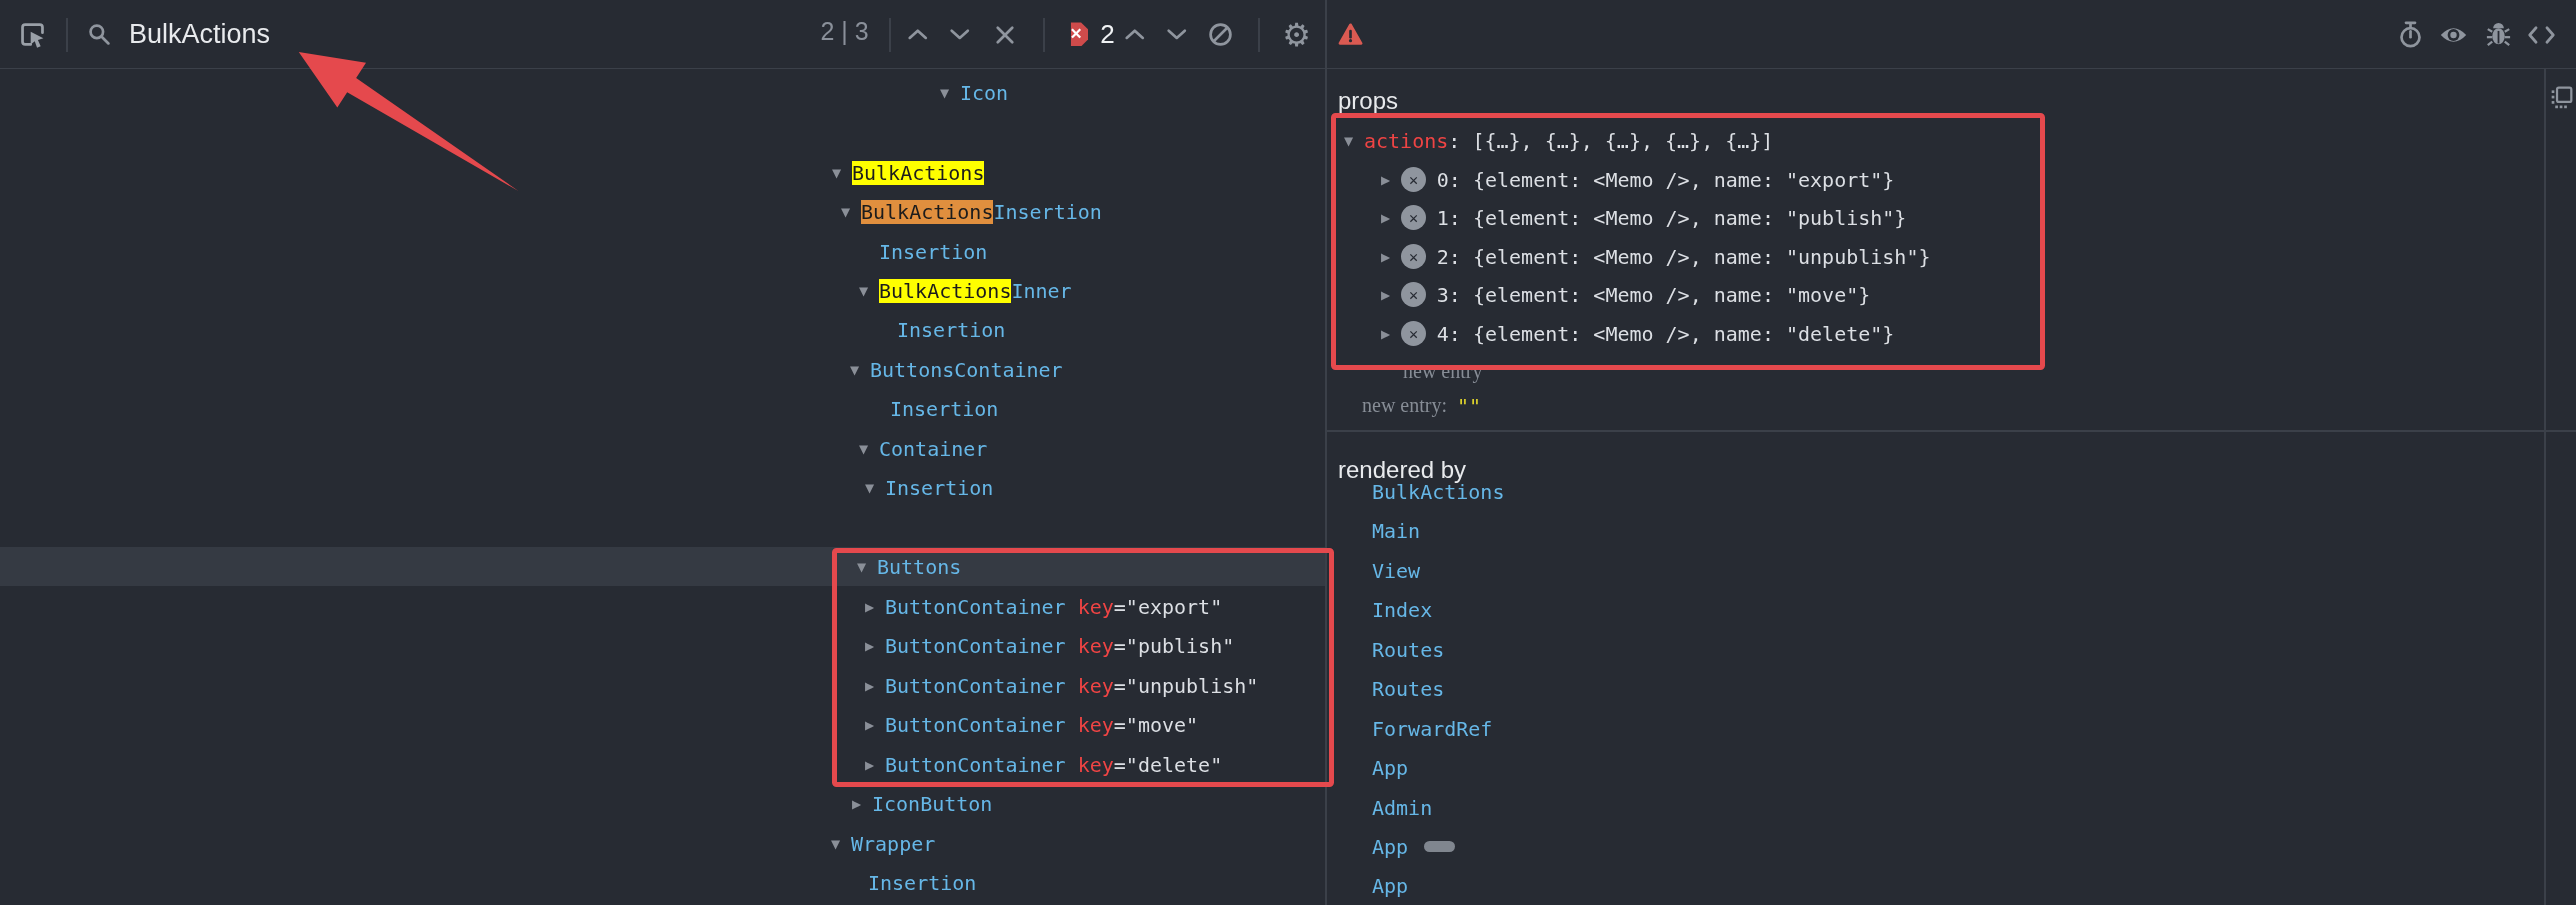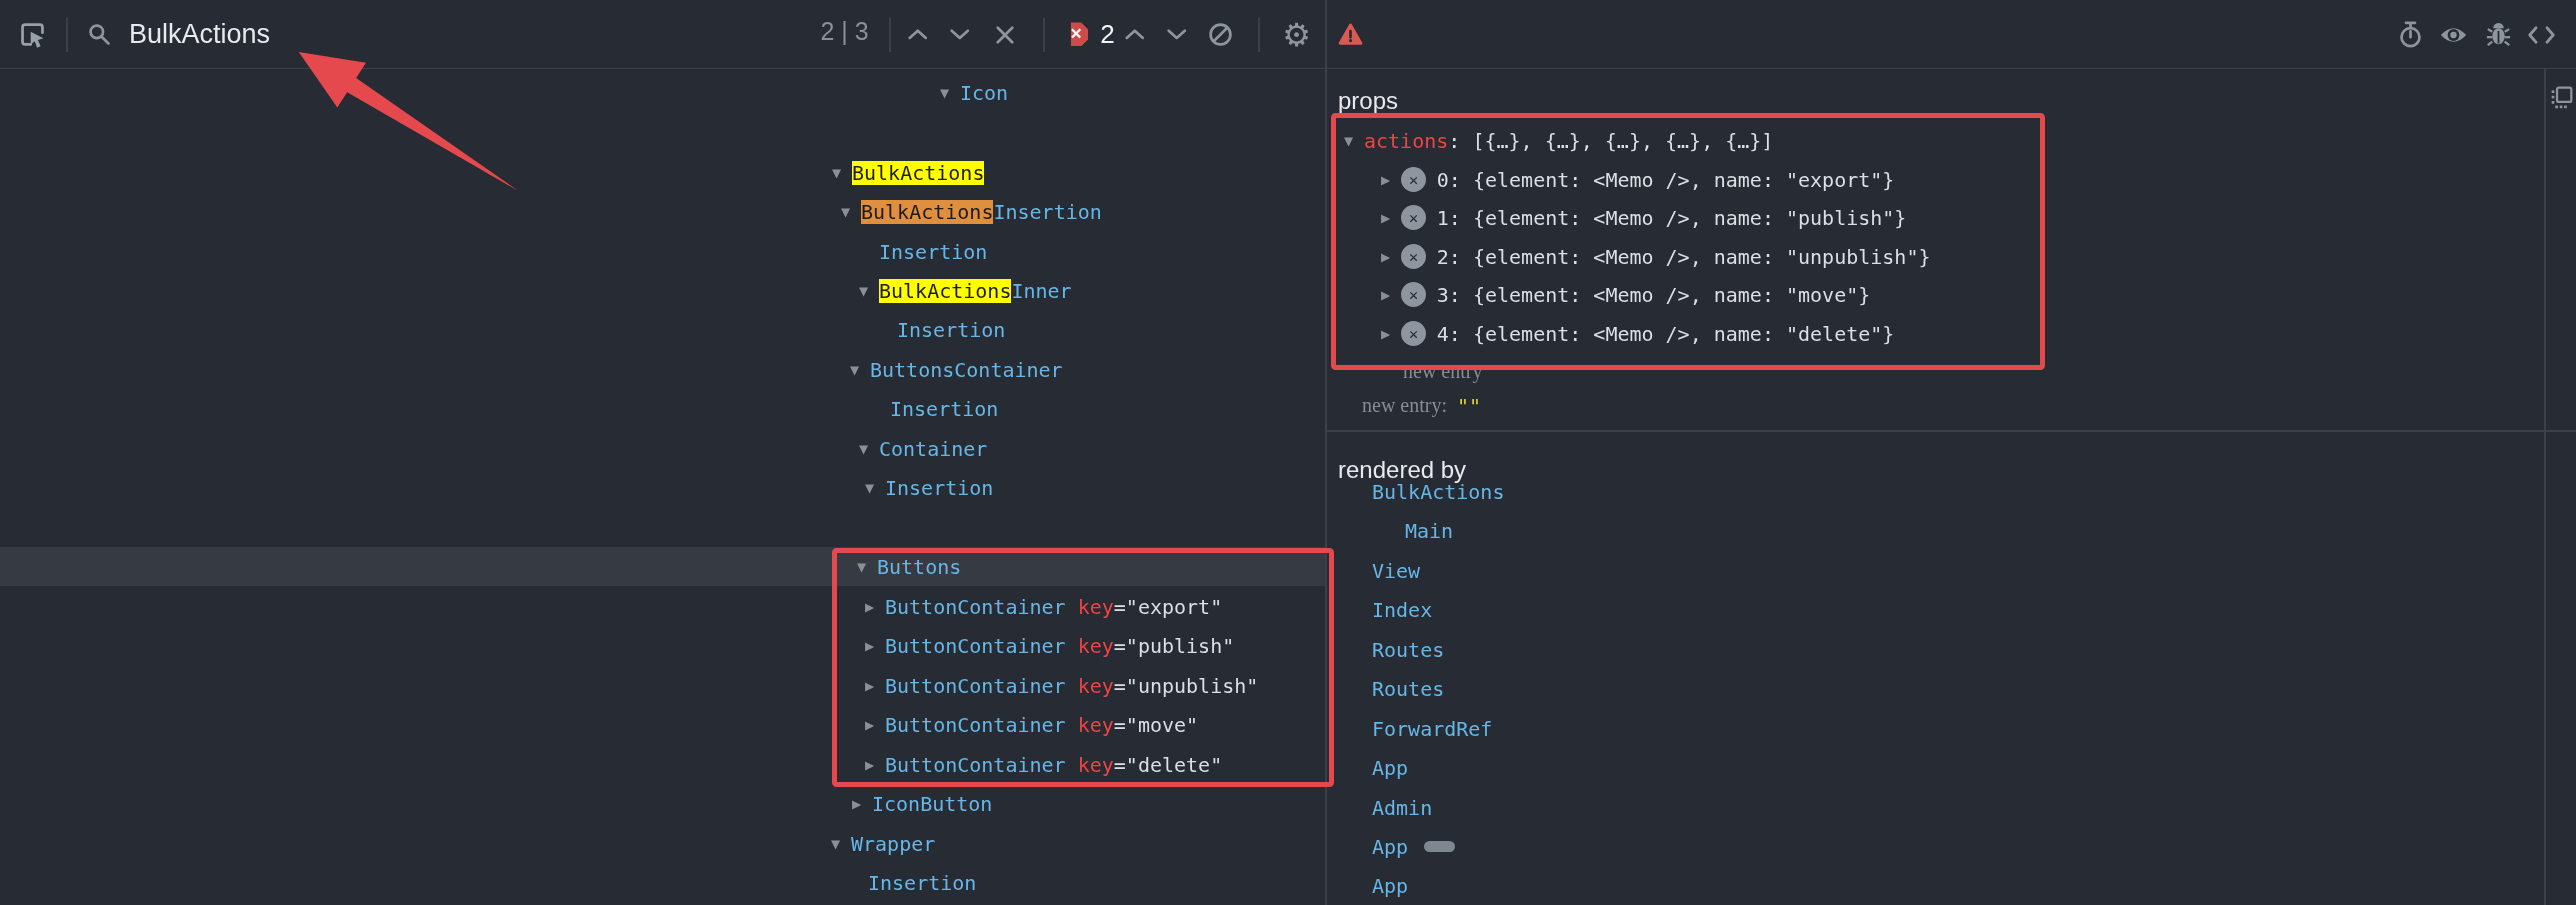--- a/index.html
+++ b/index.html
@@ -257,21 +257,21 @@
   <span class="gray-txt">new entry</span><span class="gray-txt">:  </span><span class="str-yellow">""</span>
 </div>
 
 <div id="section-divider"></div>
 
 <div class="section-label" style="top:456px;">rendered by</div>
 <div id="rendered-by-list">
     <div class="rb-item" style="top: 472px;">
       <span>BulkActions</span>
     </div>
-    <div class="rb-item" style="top: 511px; margin-left: 33px;">
+    <div class="rb-item" style="top: 511px;">
       <span>Main</span>
     </div>
     <div class="rb-item" style="top: 551px;">
       <span>View</span>
     </div>
     <div class="rb-item" style="top: 590px;">
       <span>Index</span>
     </div>
     <div class="rb-item" style="top: 630px;">
       <span>Routes</span>

